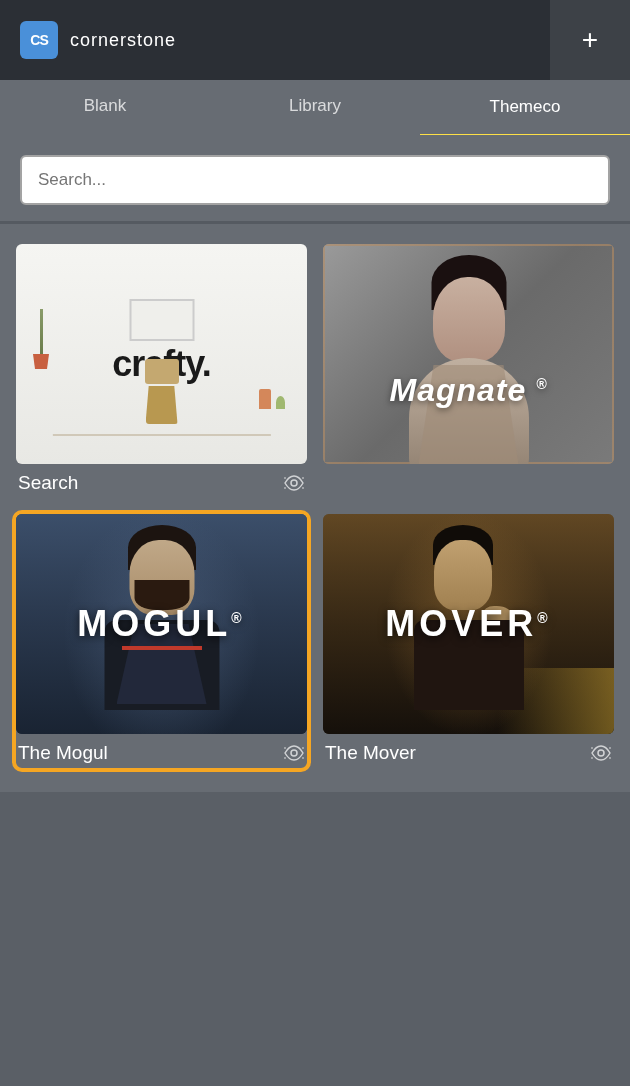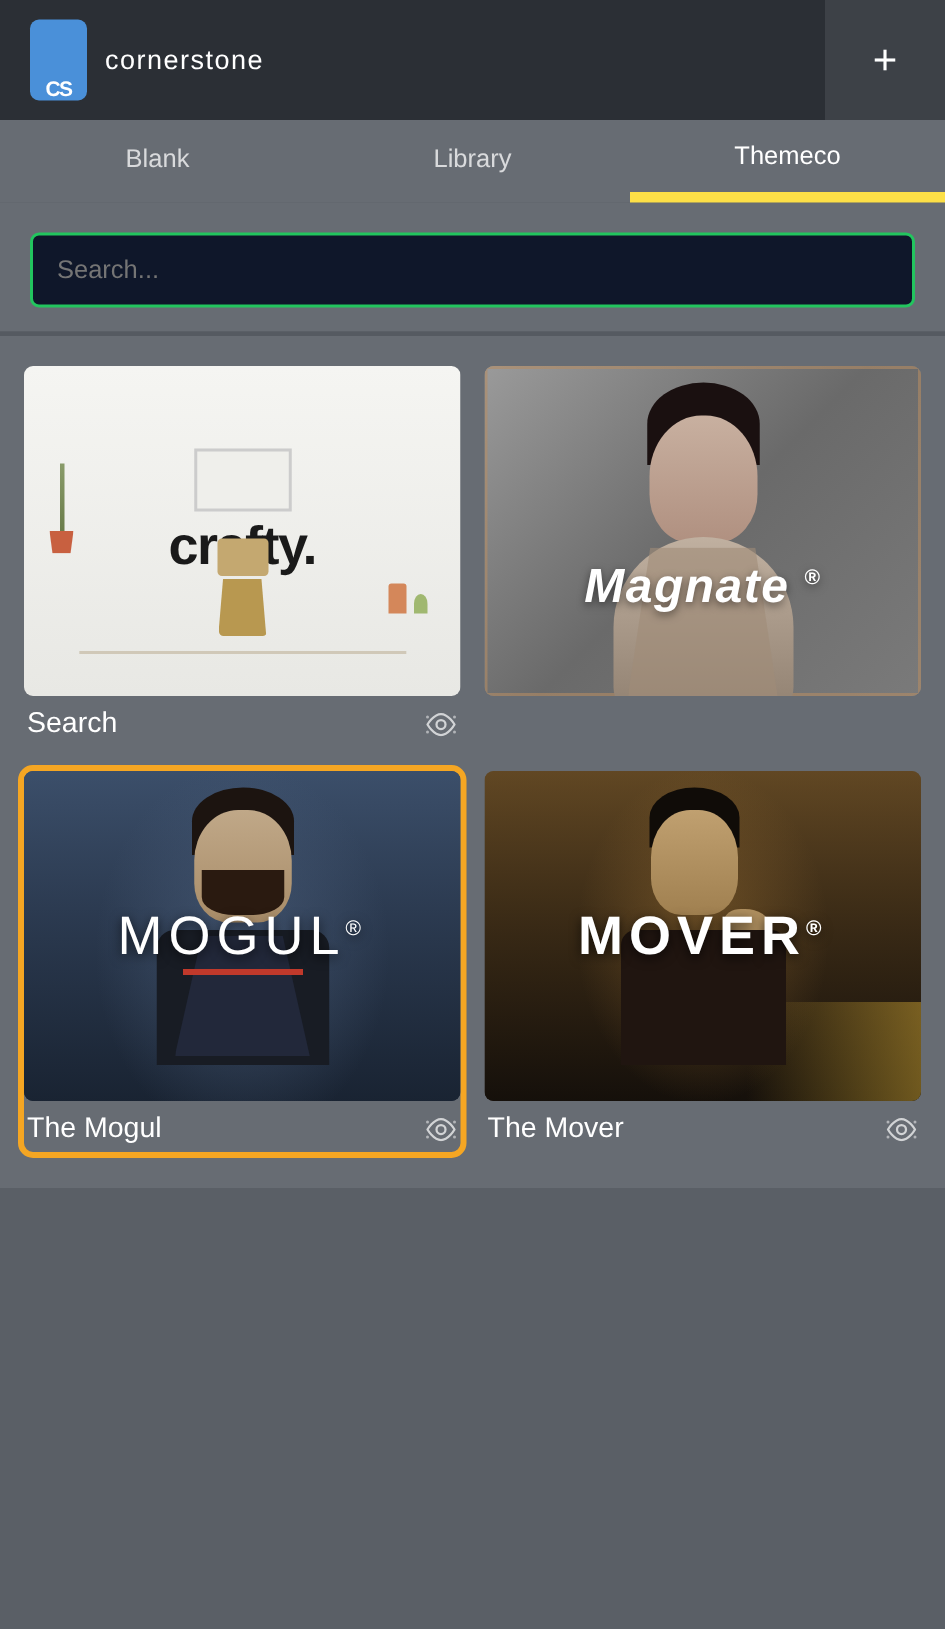--- a/index.html
+++ b/index.html
@@ -21,25 +21,25 @@
     }
     .header-logo {
       display: flex;
       align-items: center;
       padding: 0 20px;
       flex: 1;
       gap: 12px;
     }
     .logo-icon {
       width: 38px;
-      height: 54px;
+      height: 38px;
       background-color: #4a90d9;
       border-radius: 6px;
       display: flex;
-      align-items: flex-end;
+      align-items: center;
       justify-content: center;
       color: white;
       font-weight: 700;
       font-size: 14px;
       letter-spacing: -1px;
     }
     .logo-text {
       color: white;
       font-size: 18px;
       font-weight: 400;
@@ -71,33 +71,33 @@
       align-items: center;
       justify-content: center;
       color: rgba(255,255,255,0.75);
       font-size: 17px;
       cursor: pointer;
       position: relative;
       border-bottom: 3px solid transparent;
     }
     .tab.active {
       color: white;
-      border-bottom: 7px solid #fde047;
+      border-bottom: 1px solid #fde047;
     }
 
     
     .search-area {
       padding: 20px 20px 16px 20px;
       background-color: #676c73;
     }
     .search-input {
       width: 100%;
       height: 50px;
-      background-color: #0f172a;
-      border: 2px solid #22c55e;
+      background-color: #ffffff;
+      border: 2px solid #a3a3a3;
       border-radius: 6px;
       padding: 0 16px;
       font-size: 17px;
       color: #888;
       outline: none;
     }
 
     
     .divider {
       height: 3px;
@@ -212,21 +212,21 @@
       position: absolute;
       inset: 0;
       background:
         radial-gradient(ellipse 140px 180px at 50% 55%, rgba(80,100,130,0.6) 0%, transparent 70%),
         linear-gradient(180deg, rgba(60,80,110,0.8) 0%, rgba(25,35,50,0.95) 100%);
     }
     .mogul-title {
       position: absolute;
       color: white;
       font-size: 36px;
-      font-weight: 400;
+      font-weight: 700;
       letter-spacing: 4px;
       z-index: 10;
       text-shadow: 0 2px 8px rgba(0,0,0,0.7);
       top: 50%;
       left: 50%;
       transform: translate(-50%, -50%);
       white-space: nowrap;
     }
     .mogul-reg {
       font-size: 14px;

